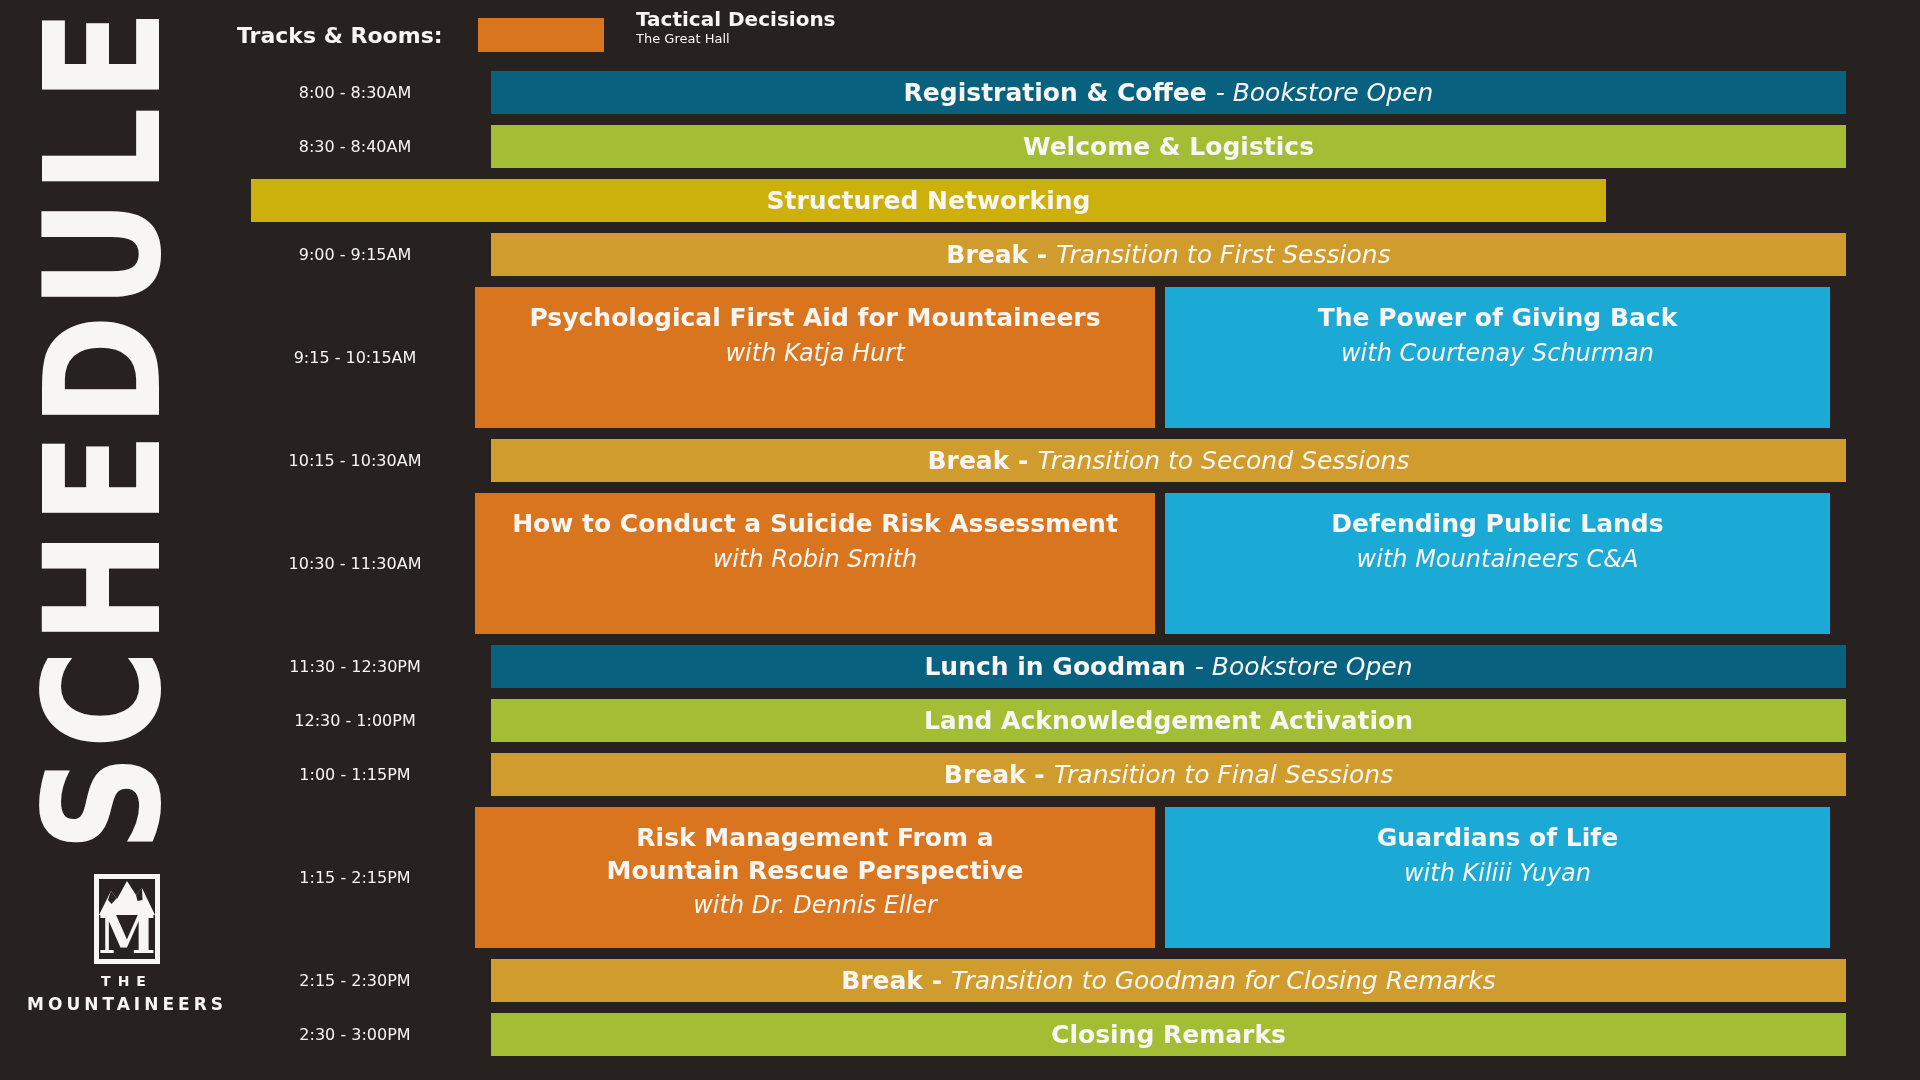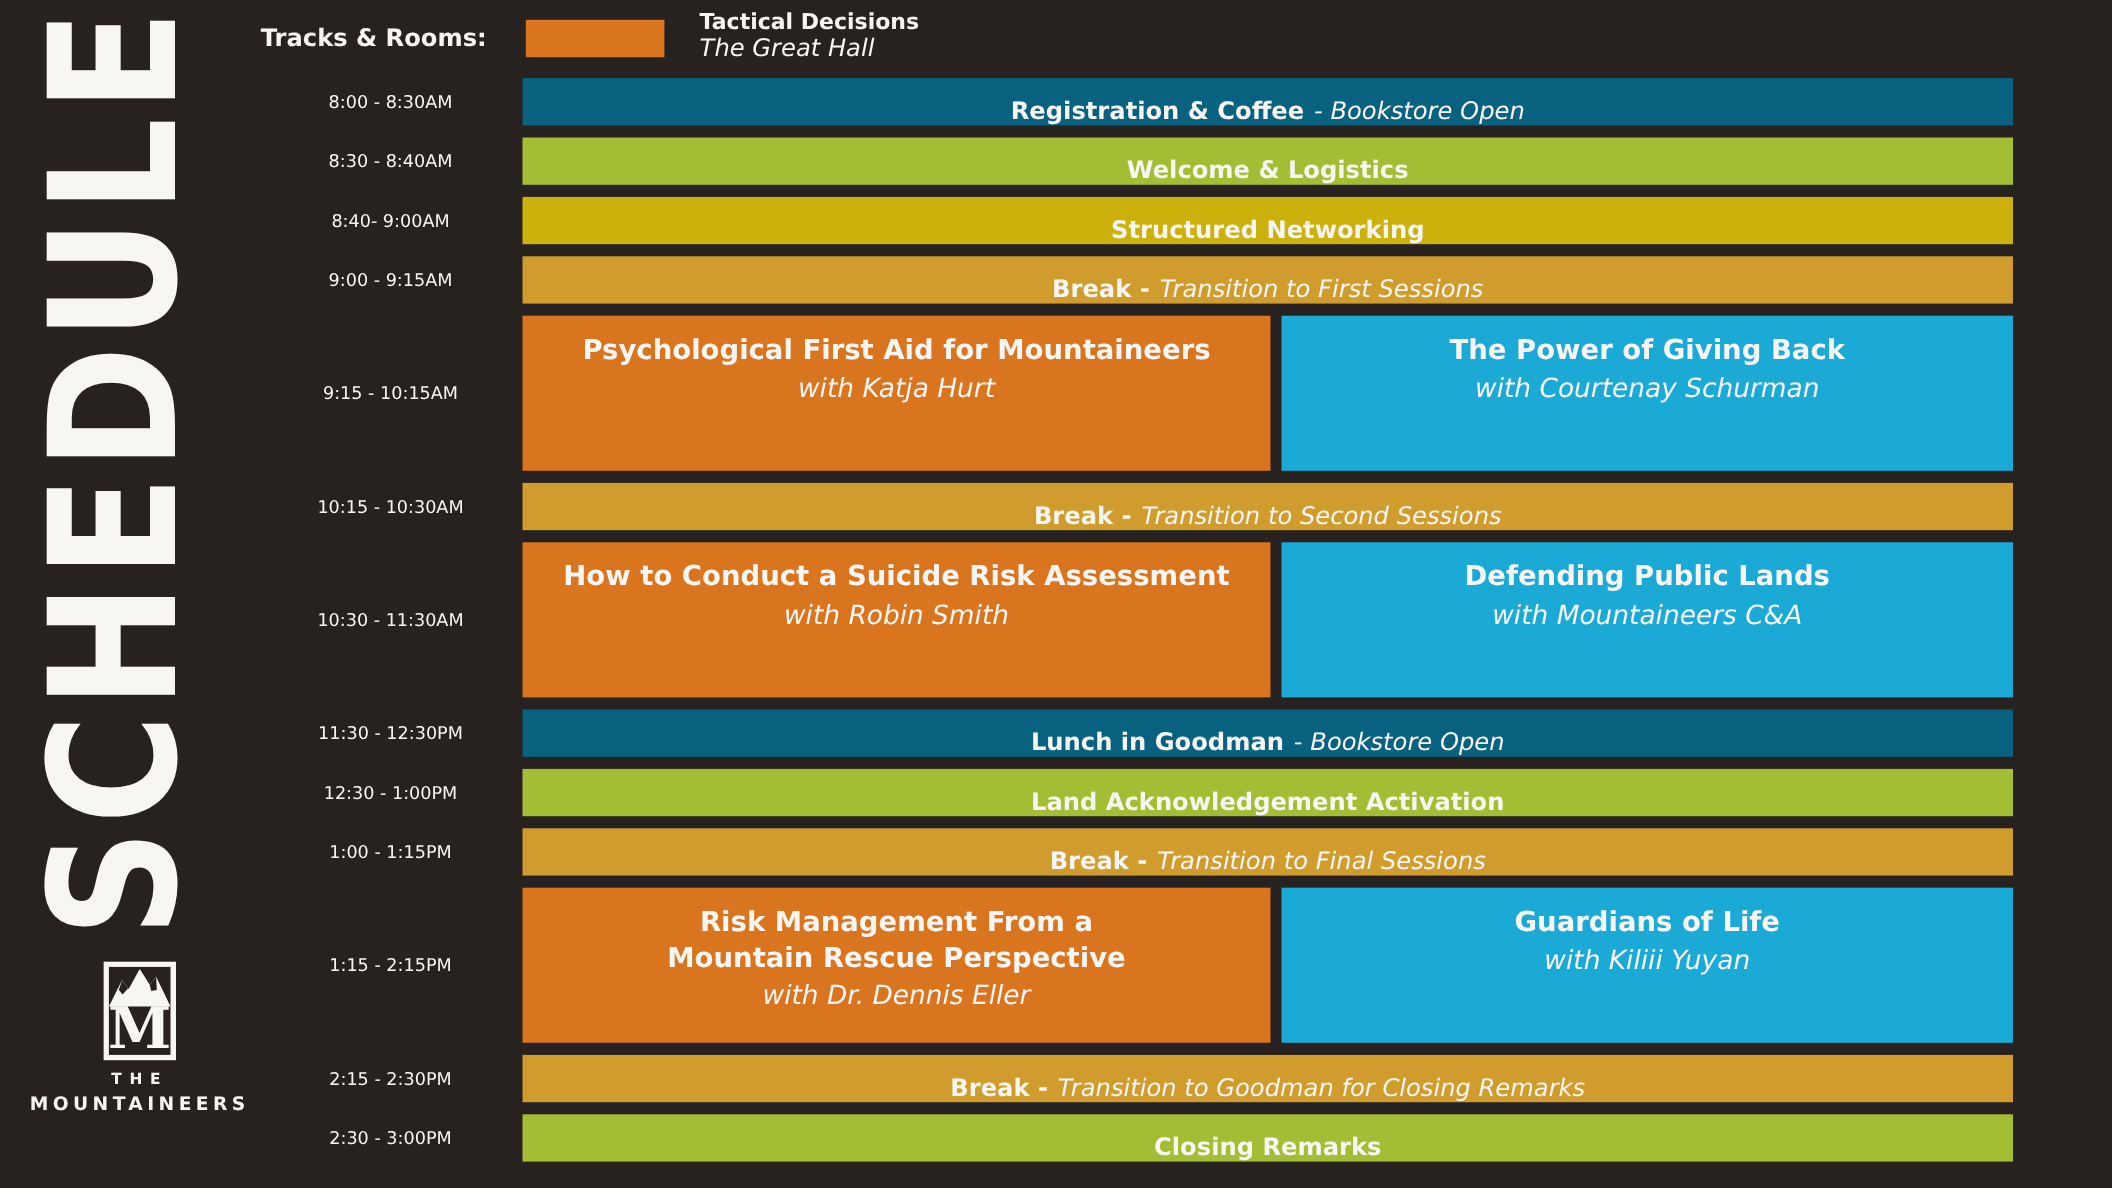--- a/index.html
+++ b/index.html
@@ -36,34 +36,34 @@
   .header-row { display: flex; height: 50px; }
   .header-label {
     width: 240px; flex: none;
     padding-left: 2px; padding-top: 13px;
     font-weight: bold; font-size: 22px;
   }
   .legend-area { position: relative; width: 1355px; flex: none; }
   .legend-group { position: absolute; top: -2px; display: flex; gap: 32px; }
   .legend-swatch { width: 126px; height: 34px; margin-top: 10px; flex: none; }
   .legend-text .name { font-size: 20px; font-weight: bold; line-height: 1.15; }
-  .legend-text .room { font-size: 22px; font-style: italic; line-height: 1.25; }
+  .legend-text .room { font-size: 13px; line-height: 1.25; }
 
   .schedule-row { display: flex; margin-top: 11px; height: 43px; }
   .schedule-row.tall { height: 141px; }
   .time-col {
     width: 240px; flex: none;
     display: flex; align-items: center; justify-content: center;
     font-weight: normal; font-size: 16px; white-space: nowrap;
   }
   .bar-col { width: 1355px; flex: none; height: 100%; }
   .bar {
     height: 100%; width: 100%;
-    display: flex; align-items: flex-end; justify-content: center;
-    gap: 9px; font-size: 22px; white-space: nowrap;
+    display: flex; align-items: center; justify-content: center;
+    gap: 9px; font-size: 25px; white-space: nowrap; margin-left: 16px;
   }
   .bar-bold { font-weight: bold; }
   .bar-italic { font-style: italic; }
   .split { display: flex; gap: 10px; height: 100%; }
   .session-box {
     height: 100%;
     display: flex; flex-direction: column; align-items: center;
     padding-top: 15px; text-align: center;
   }
   .session-box.left { width: 680px; }
@@ -115,21 +115,20 @@
         </div>
         <div class="schedule-row">
           <div class="time-col">8:30 - 8:40AM</div>
           <div class="bar-col">
             <div class="bar" style="background: rgb(163, 189, 53);">
               <span class="bar-bold">Welcome &amp; Logistics</span>
             </div>
           </div>
         </div>
         <div class="schedule-row">
-          <div class="time-col">8:40- 9:00AM</div>
           <div class="bar-col">
             <div class="bar" style="background: rgb(204, 176, 12);">
               <span class="bar-bold">Structured Networking</span>
             </div>
           </div>
         </div>
         <div class="schedule-row">
           <div class="time-col">9:00 - 9:15AM</div>
           <div class="bar-col">
             <div class="bar" style="background: rgb(209, 156, 46);">

